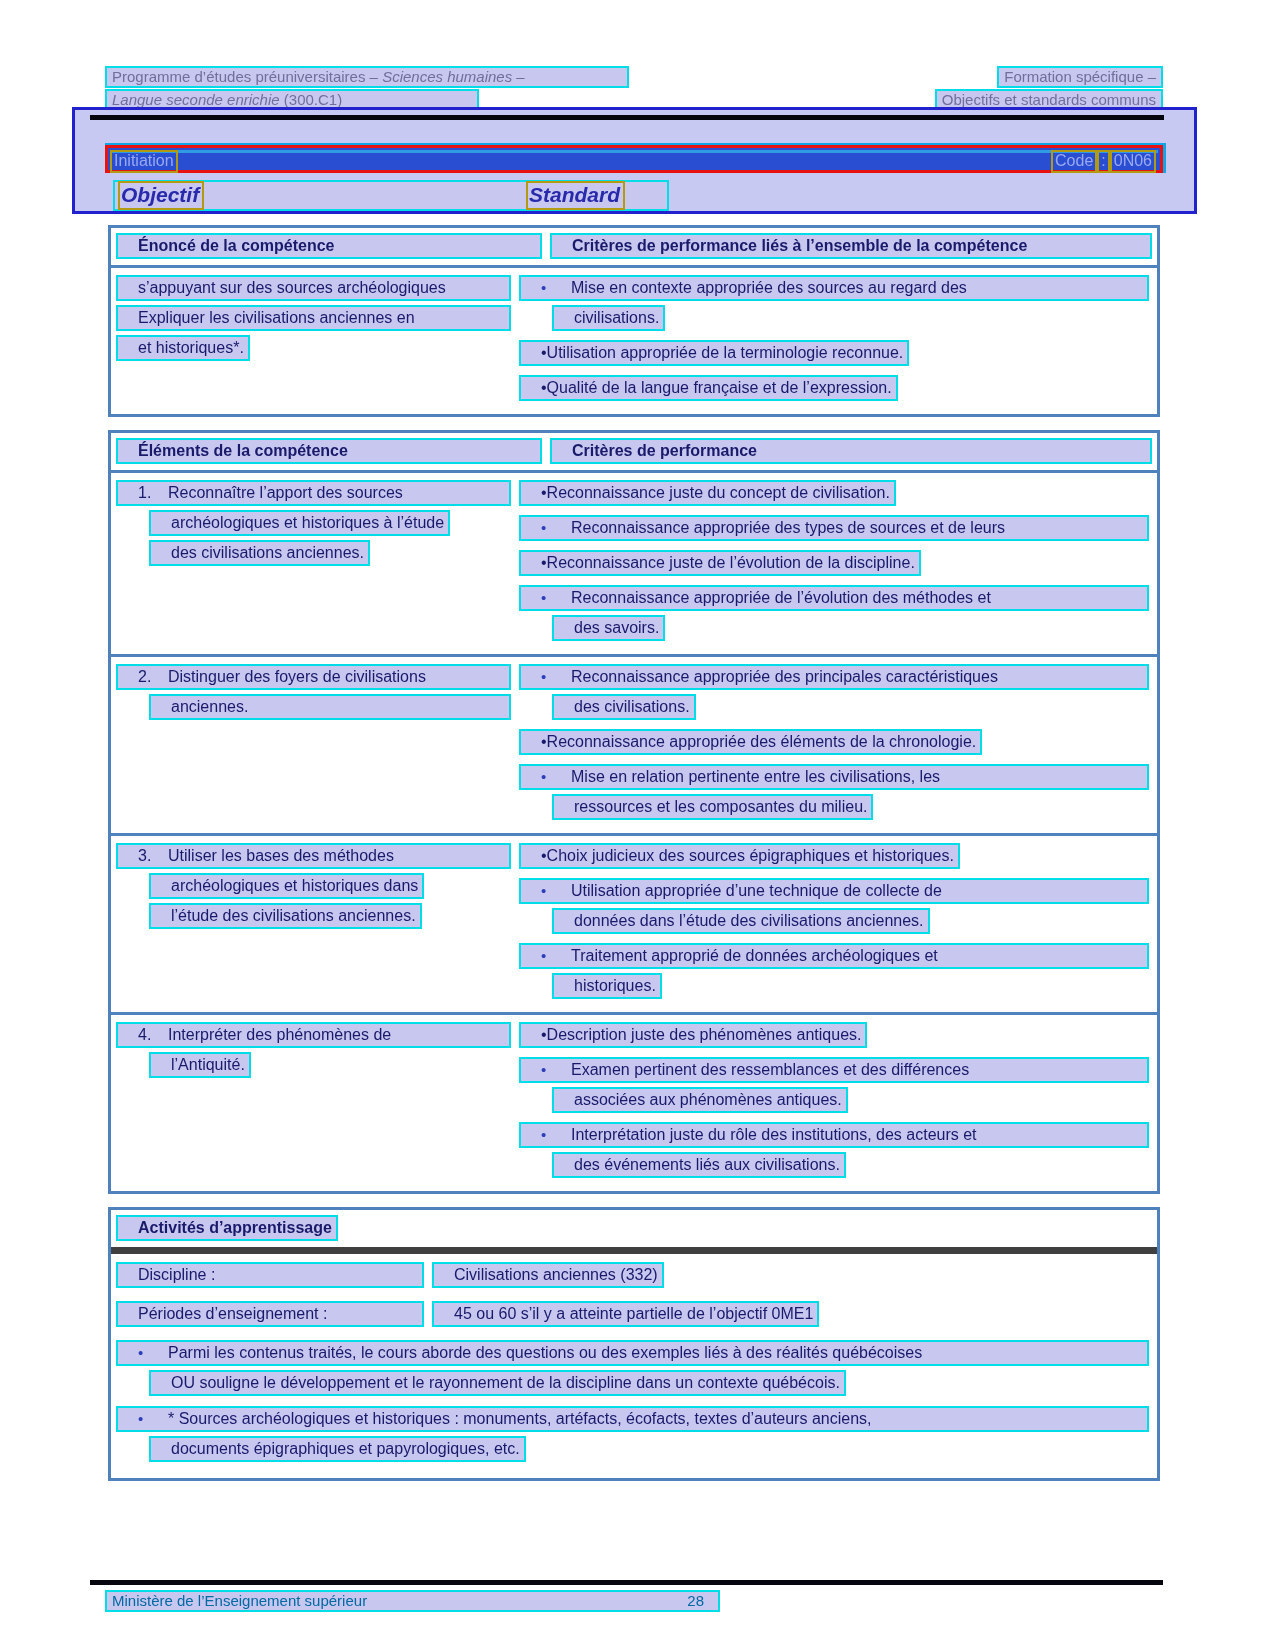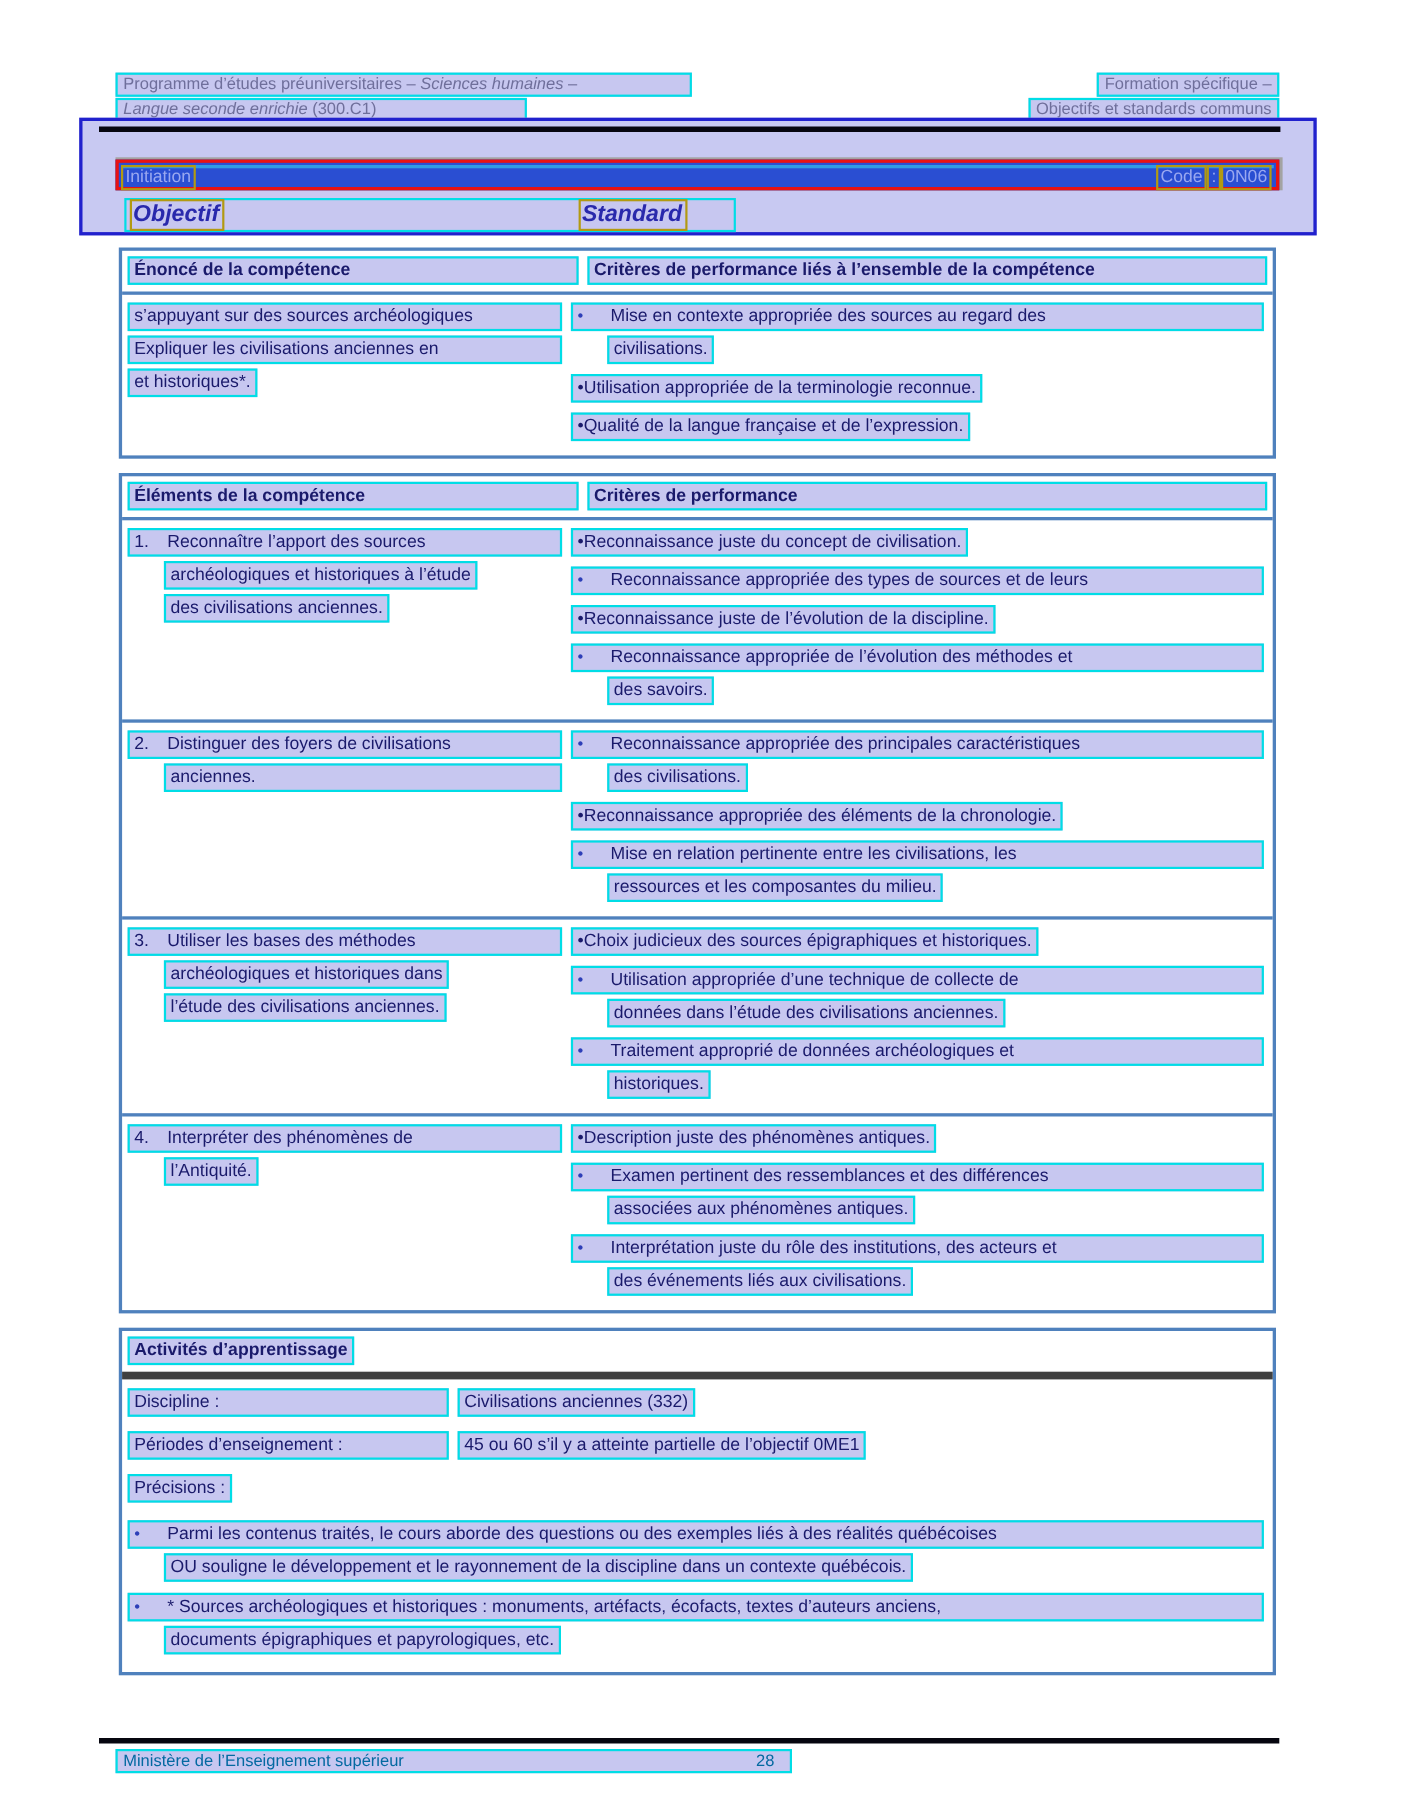--- a/index.html
+++ b/index.html
@@ -7,21 +7,21 @@
     width:1275px;height:1651px;background:#ffffff;
     font-family:"Liberation Sans","DejaVu Sans",sans-serif;
     color:#1a1a6b;
   }
   .page{position:relative;width:1275px;height:1651px;overflow:hidden;}
 
   
   .hl{
     background:#c7c7f0;
     border:2px solid #00dde6;
-    padding:0 4px 1px 4px;
+    padding:0 4px 1px 20px;
     display:inline-block;
   }
   .line{margin:0 0 4px 0;font-size:16px;line-height:21px;}
   .line.w{display:flex;}
   .line.w > .hl{flex:1;}
   .cont{padding-left:33px;}
   .blx{display:flex;align-items:flex-start;}
   .blx .dot{width:30px;flex:0 0 30px;color:#2d3fb8;font-size:15px;line-height:21px;}
   .tight-b{display:inline-flex;}
   .crit{margin-bottom:9px;}
@@ -33,21 +33,21 @@
   .runhl{background:#c7c7f0;border:2px solid #00dde6;padding:0 5px 1px 5px;}
   .runrow .left{min-width:510px;}
   .it{font-style:italic;}
 
   
   .titlebox{
     position:absolute;left:72px;top:107px;width:1119px;height:101px;
     border:3px solid #2121cd;background:#c8c9f2;
   }
   .blackrule-top{position:absolute;left:15px;top:5px;width:1074px;height:5px;background:#06060f;}
-  .bar-outer{position:absolute;left:30px;top:33px;width:1061px;height:30px;background:#a3a3a3;padding:0;}
+  .bar-outer{position:absolute;left:30px;top:33px;width:1061px;height:30px;background:#0ea5e9;padding:0;}
   .bar-red{
     position:absolute;left:0;top:2px;right:3px;height:22px;
     border:3px solid #e81212;background:#2a4ed2;
   }
   .bar-stripe{position:absolute;left:2px;right:2px;top:2px;height:3px;background:#2f9be4;}
   .bar-inner{
     position:absolute;left:2px;right:4px;top:4px;bottom:0;
     display:flex;justify-content:space-between;align-items:center;
     font-size:16px;color:#9aa8f0;
   }
@@ -352,23 +352,20 @@
       </div>
       <div class="act-body">
         <div class="lblrow">
           <span class="hl lbl">Discipline :</span>
           <span class="hl">Civilisations anciennes (332)</span>
         </div>
         <div class="lblrow">
           <span class="hl lbl">Périodes d’enseignement :</span>
           <span class="hl">45 ou 60 s’il y a atteinte partielle de l’objectif 0ME1</span>
         </div>
-        <div class="lblrow" style="margin-bottom:16px;">
-          <span class="hl">Précisions :</span>
-        </div>
         <div class="note">
           <div class="line w">
               <span class="hl blx">
                 <span class="dot">•</span>
                 <span>Parmi les contenus traités, le cours aborde des questions ou des exemples liés à des réalités québécoises</span>
               </span>
             </div>
           <div class="line cont"><span class="hl">OU souligne le développement et le rayonnement de la discipline dans un contexte québécois.</span></div>
         </div>
         <div class="note">

